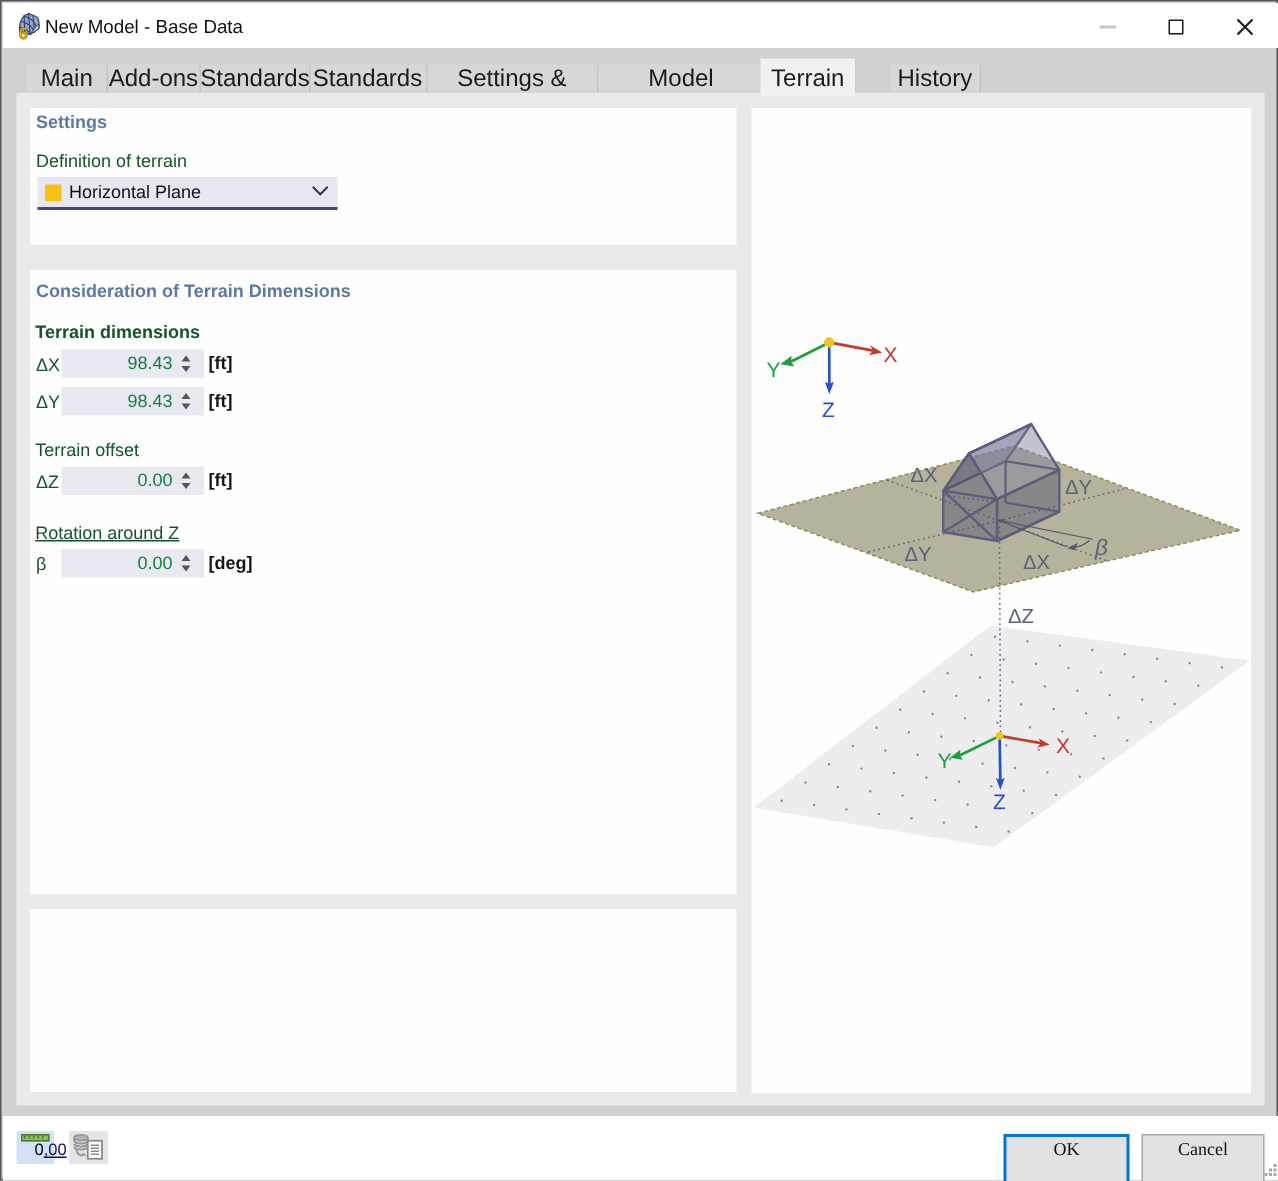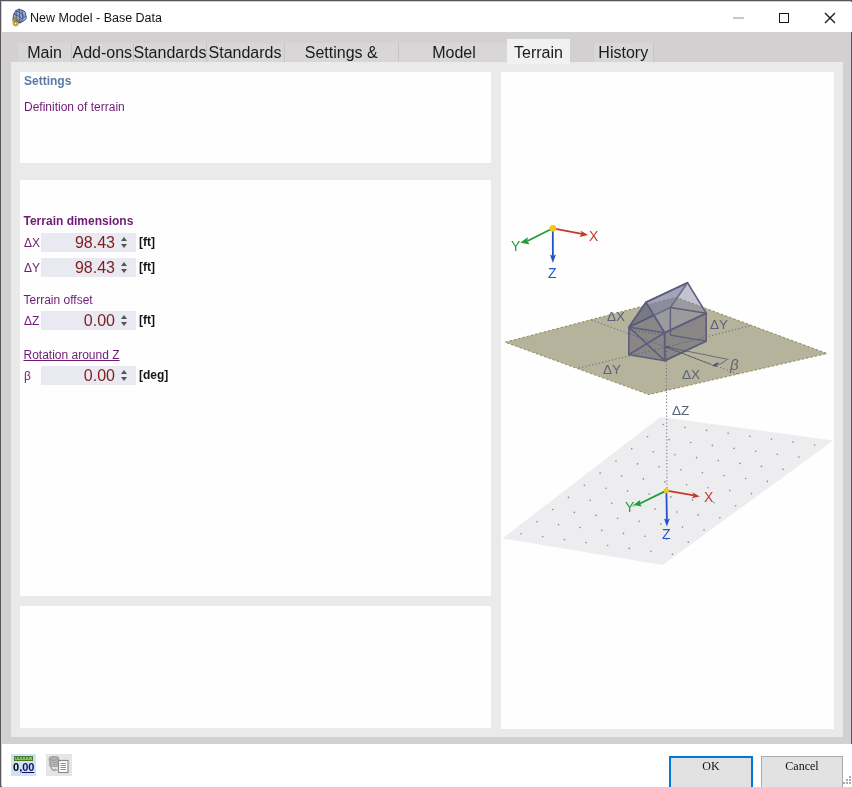--- a/index.html
+++ b/index.html
@@ -5,23 +5,23 @@
 html,body{width:852px;height:787px;overflow:hidden;}
 #win{position:absolute;left:0;top:0;width:852px;height:787px;background:#d2d0d1;border:1px solid #55555a;}
 .abs{position:absolute;}
 #title{position:absolute;left:1px;top:1px;width:850px;height:30px;background:#fff;}
 #ttext{position:absolute;left:28px;top:9px;font-size:12.5px;color:#111;}
 #tabrow .tab{position:absolute;top:42px;height:19px;background:#d8d6d6;font-size:16px;color:#1b1b1b;text-align:center;line-height:19px;border-right:1px solid #c6c4c4;}
 #atab{position:absolute;top:38px;height:25px;background:#f2f1f1;font-size:16px;color:#1b1b1b;text-align:center;line-height:28px;z-index:3;}
 #page{position:absolute;left:10px;top:61px;width:832px;height:675px;background:#ebeaea;}
 .panel{position:absolute;background:#fefefe;}
 .hdr{position:absolute;font-size:12px;font-weight:bold;color:#5d7aa4;}
-.lbl{position:absolute;font-size:12px;color:#701a75;text-align:center;}
+.lbl{position:absolute;font-size:12px;color:#14532d;text-align:center;}
 .unit{position:absolute;font-size:12px;font-weight:bold;color:#161616;}
-.field{position:absolute;width:95px;height:19px;background:#e9e9f1;font-size:16px;color:#7f1d1d;text-align:right;line-height:19px;padding-right:21px;}
+.field{position:absolute;width:95px;height:19px;background:#e9e9f1;font-size:12px;color:#15803d;text-align:right;line-height:19px;padding-right:21px;}
 .spin{position:absolute;width:8px;height:19px;}
 .spin:before{content:"";position:absolute;left:1px;top:4px;border-left:3.5px solid transparent;border-right:3.5px solid transparent;border-bottom:4px solid #555;}
 .spin:after{content:"";position:absolute;left:1px;bottom:4px;border-left:3.5px solid transparent;border-right:3.5px solid transparent;border-top:4px solid #555;}
 #combo{position:absolute;left:24px;top:117px;width:200px;height:22px;background:#e7e7f1;border-bottom:2px solid #42429a;}
 #combo .sq{position:absolute;left:5px;top:5px;width:11px;height:11px;background:#f5c211;}
 #combo .ct{position:absolute;left:21px;top:3px;font-size:12px;color:#111;}
 #combo svg{position:absolute;right:6px;top:6px;}
 #botbar{position:absolute;left:1px;top:743px;width:850px;height:43px;background:#fff;}
 .btn{position:absolute;top:12px;height:37px;background:#e2e2e2;font-size:12px;color:#111;text-align:center;line-height:19px;font-family:Liberation Serif, serif;}
 #ok{left:667px;width:84px;border:2px solid #0078d7;line-height:17px;}
@@ -54,21 +54,29 @@
 </div>
 <div id="atab" style="left:506px;width:63px;">Terrain</div>
 <div id="page"></div>
 <div class="panel" style="left:19px;top:71px;width:471px;height:91px;"></div>
 <div class="panel" style="left:19px;top:179px;width:471px;height:416px;"></div>
 <div class="panel" style="left:19px;top:605px;width:471px;height:122px;"></div>
 <div class="panel" style="left:500px;top:71px;width:333px;height:657px;"></div>
 
 <div class="hdr" style="left:23px;top:73px;">Settings</div>
 <div class="lbl" style="left:23px;top:99px;">Definition of terrain</div>
+<div id="combo">
+  <div class="sq"></div>
+      <div class="ct">Horizontal Plane</div>
+  <svg width="11" height="7" viewBox="0 0 11 7">
+        <path d="M0.5 0.5 L5.5 5.5 L10.5 0.5" stroke="#333" stroke-width="1.3" fill="none"></path>
+      </svg>
+</div>
 
+<div class="hdr" style="left:23px;top:185.5px;">Consideration of Terrain Dimensions</div>
 <div class="lbl" style="left:22.5px;top:213px;font-weight:bold;">Terrain dimensions</div>
 <div class="lbl" style="left:23px;top:235px;">ΔX</div>
 <div class="field" style="left:40px;top:232px;">98.43</div>
     <div class="spin" style="left:119px;top:232px;"></div>
 <div class="unit" style="left:138px;top:234px;">[ft]</div>
 <div class="lbl" style="left:23px;top:260px;">ΔY</div>
 <div class="field" style="left:40px;top:257px;">98.43</div>
     <div class="spin" style="left:119px;top:257px;"></div>
 <div class="unit" style="left:138px;top:259px;">[ft]</div>
 <div class="lbl" style="left:22.5px;top:292px;">Terrain offset</div>
@@ -148,21 +156,21 @@
 </svg>
 
 <div id="botbar">
   <div class="abs" style="left:9px;top:10px;width:25px;height:22px;background:#cfe2f7;">
     <div class="abs" style="left:3px;top:2px;width:19px;height:5px;background:#8cc152;border:1px solid #4a7a2a;"></div>
     <div class="abs" style="left:5px;top:3px;width:1px;height:2px;background:#4a7a2a"></div>
     <div class="abs" style="left:8px;top:3px;width:1px;height:2px;background:#4a7a2a"></div>
     <div class="abs" style="left:11px;top:3px;width:1px;height:2px;background:#4a7a2a"></div>
     <div class="abs" style="left:14px;top:3px;width:1px;height:2px;background:#4a7a2a"></div>
     <div class="abs" style="left:17px;top:3px;width:1px;height:2px;background:#4a7a2a"></div>
-    <div class="abs" style="left:2px;top:7px;font-size:11px;font-weight:bold;color:#101060;"><span style="color:#000">0</span><span style="text-decoration:underline">,00</span></div>
+    <div class="abs" style="left:12px;top:7px;font-size:11px;font-weight:normal;color:#101060;"><span style="color:#000">0</span><span style="text-decoration:underline">,00</span></div>
   </div>
   <div class="abs" style="left:44px;top:10px;width:26px;height:22px;background:#e6e5e5;">
     <svg width="26" height="22" viewBox="0 0 26 22">
       <g stroke="#9a9a9a" stroke-width="1.4" fill="none">
         <ellipse cx="8" cy="4.5" rx="4.5" ry="1.8" fill="#b8b8b8"></ellipse>
         <path d="M3.5 4.5 v2 a4.5 1.8 0 0 0 9 0 v-2 M3.5 8.5 a4.5 1.8 0 0 0 9 0 M3.5 10.5 a4.5 1.8 0 0 0 9 0"></path>
         <path d="M5 12 q0 4 4 4.5"></path>
       </g>
       <path d="M8 16.5 l4 0 l-2.5 -2 z" fill="#9a9a9a"></path>
       <rect x="12.5" y="6.5" width="9.5" height="12" fill="#fff" stroke="#8c8c8c" stroke-width="1.2"></rect>

